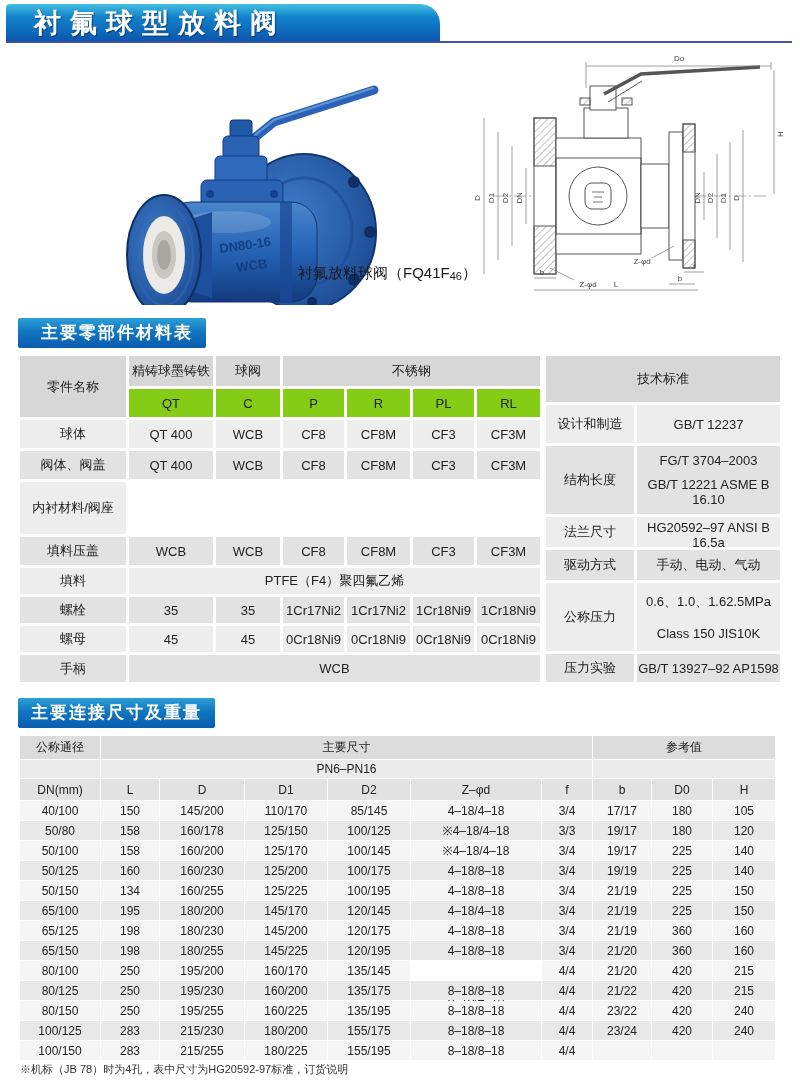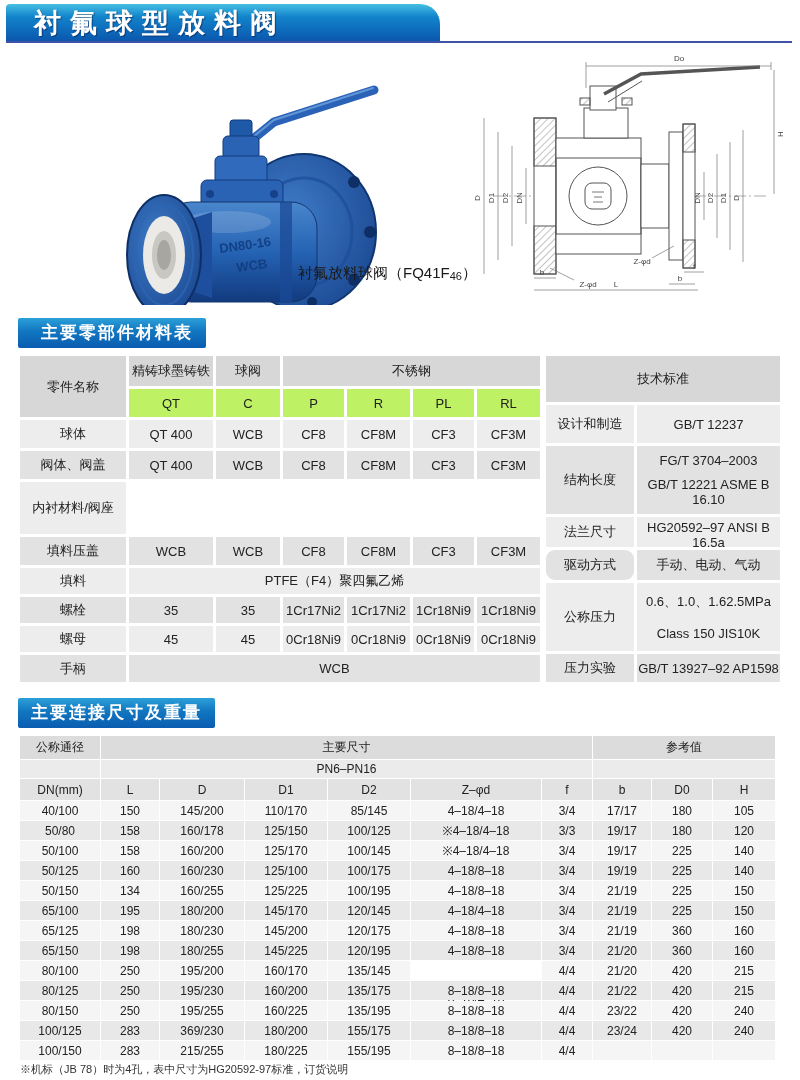--- a/index.html
+++ b/index.html
@@ -44,21 +44,21 @@
     grid-template-rows:30px 28px 28px 28px 52px 28px 26px 26px 26px 27px;
   }
   .standards-grid {
     position:absolute; left:546px; top:356px;
     display:grid; gap:3px;
     grid-template-columns:88px 143px;
     grid-template-rows:46px 38px 68px 30px 30px 68px 28px;
   }
   .materials-grid .c, .standards-grid .c { font-size:13px; }
   .h1 { background:#d7d7d7; font-size:13.5px; }
-  .h2 { background:#bef264; }
+  .h2 { background:#84cc16; }
   .ra { background:#ededed; }
   .rb { background:#e2e2e2; }
   .blank { background:#ffffff; }
   .multi { flex-direction:column; justify-content:space-around; font-size:12.5px; padding:3px 0; box-sizing:border-box; }
 
   
   .dims-grid {
     position:absolute; left:20px; top:736px;
     display:grid; gap:1px;
     grid-template-columns:80px 58px 84px 82px 82px 130px 50px 58px 60px 62px;
@@ -275,21 +275,21 @@
       </div>
       <div class="c rb lbl" style="grid-area: 3 / 1;">结构长度</div>
       <div class="c rb multi" style="grid-area: 3 / 2;">
         <div>FG/T 3704–2003</div>
         <div>GB/T 12221 ASME B 16.10</div>
       </div>
       <div class="c ra lbl" style="grid-area: 4 / 1;">法兰尺寸</div>
       <div class="c ra multi" style="grid-area: 4 / 2;">
         <div>HG20592–97 ANSI B 16.5a</div>
       </div>
-      <div class="c rb lbl" style="grid-area: 5 / 1; border-radius: 9px;">驱动方式</div>
+      <div class="c rb lbl" style="grid-area: 5 / 1;">驱动方式</div>
       <div class="c rb multi" style="grid-area: 5 / 2;">
         <div>手动、电动、气动</div>
       </div>
       <div class="c ra lbl" style="grid-area: 6 / 1;">公称压力</div>
       <div class="c ra multi" style="grid-area: 6 / 2;">
         <div>0.6、1.0、1.62.5MPa</div>
         <div>Class 150 JIS10K</div>
       </div>
       <div class="c rb lbl" style="grid-area: 7 / 1; text-align: right;">压力实验</div>
       <div class="c rb multi" style="grid-area: 7 / 2;">
@@ -341,21 +341,21 @@
       <div class="c dra" style="grid-area: 6 / 4;">125/170</div>
       <div class="c dra" style="grid-area: 6 / 5;">100/145</div>
       <div class="c dra" style="grid-area: 6 / 6;">※4–18/4–18</div>
       <div class="c dra" style="grid-area: 6 / 7;">3/4</div>
       <div class="c dra" style="grid-area: 6 / 8;">19/17</div>
       <div class="c dra" style="grid-area: 6 / 9;">225</div>
       <div class="c dra" style="grid-area: 6 / 10;">140</div>
       <div class="c drb" style="grid-area: 7 / 1;">50/125</div>
       <div class="c drb" style="grid-area: 7 / 2;">160</div>
       <div class="c drb" style="grid-area: 7 / 3;">160/230</div>
-      <div class="c drb" style="grid-area: 7 / 4;">125/100</div>
+      <div class="c drb" style="grid-area: 7 / 4;">125/200</div>
       <div class="c drb" style="grid-area: 7 / 5;">100/175</div>
       <div class="c drb" style="grid-area: 7 / 6;">4–18/8–18</div>
       <div class="c drb" style="grid-area: 7 / 7;">3/4</div>
       <div class="c drb" style="grid-area: 7 / 8;">19/19</div>
       <div class="c drb" style="grid-area: 7 / 9;">225</div>
       <div class="c drb" style="grid-area: 7 / 10;">140</div>
       <div class="c dra" style="grid-area: 8 / 1;">50/150</div>
       <div class="c dra" style="grid-area: 8 / 2;">134</div>
       <div class="c dra" style="grid-area: 8 / 3;">160/255</div>
       <div class="c dra" style="grid-area: 8 / 4;">125/225</div>
@@ -420,21 +420,21 @@
       <div class="c dra" style="grid-area: 14 / 3;">195/255</div>
       <div class="c dra" style="grid-area: 14 / 4;">160/225</div>
       <div class="c dra" style="grid-area: 14 / 5;">135/195</div>
       <div class="c dra" style="grid-area: 14 / 6;">8–18/8–18</div>
       <div class="c dra" style="grid-area: 14 / 7;">4/4</div>
       <div class="c dra" style="grid-area: 14 / 8;">23/22</div>
       <div class="c dra" style="grid-area: 14 / 9;">420</div>
       <div class="c dra" style="grid-area: 14 / 10;">240</div>
       <div class="c drb" style="grid-area: 15 / 1;">100/125</div>
       <div class="c drb" style="grid-area: 15 / 2;">283</div>
-      <div class="c drb" style="grid-area: 15 / 3;">369/230</div>
+      <div class="c drb" style="grid-area: 15 / 3;">215/230</div>
       <div class="c drb" style="grid-area: 15 / 4;">180/200</div>
       <div class="c drb" style="grid-area: 15 / 5;">155/175</div>
       <div class="c drb" style="grid-area: 15 / 6;">8–18/8–18</div>
       <div class="c drb" style="grid-area: 15 / 7;">4/4</div>
       <div class="c drb" style="grid-area: 15 / 8;">23/24</div>
       <div class="c drb" style="grid-area: 15 / 9;">420</div>
       <div class="c drb" style="grid-area: 15 / 10;">240</div>
       <div class="c dra" style="grid-area: 16 / 1;">100/150</div>
       <div class="c dra" style="grid-area: 16 / 2;">283</div>
       <div class="c dra" style="grid-area: 16 / 3;">215/255</div>

